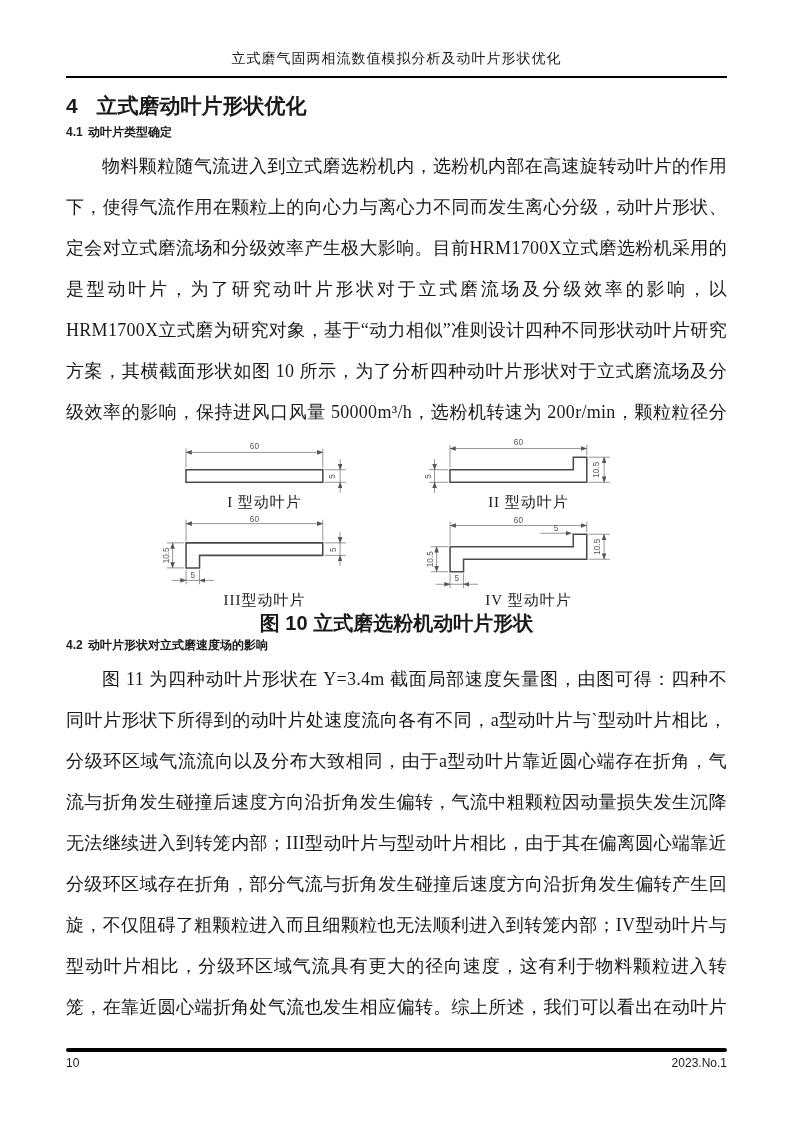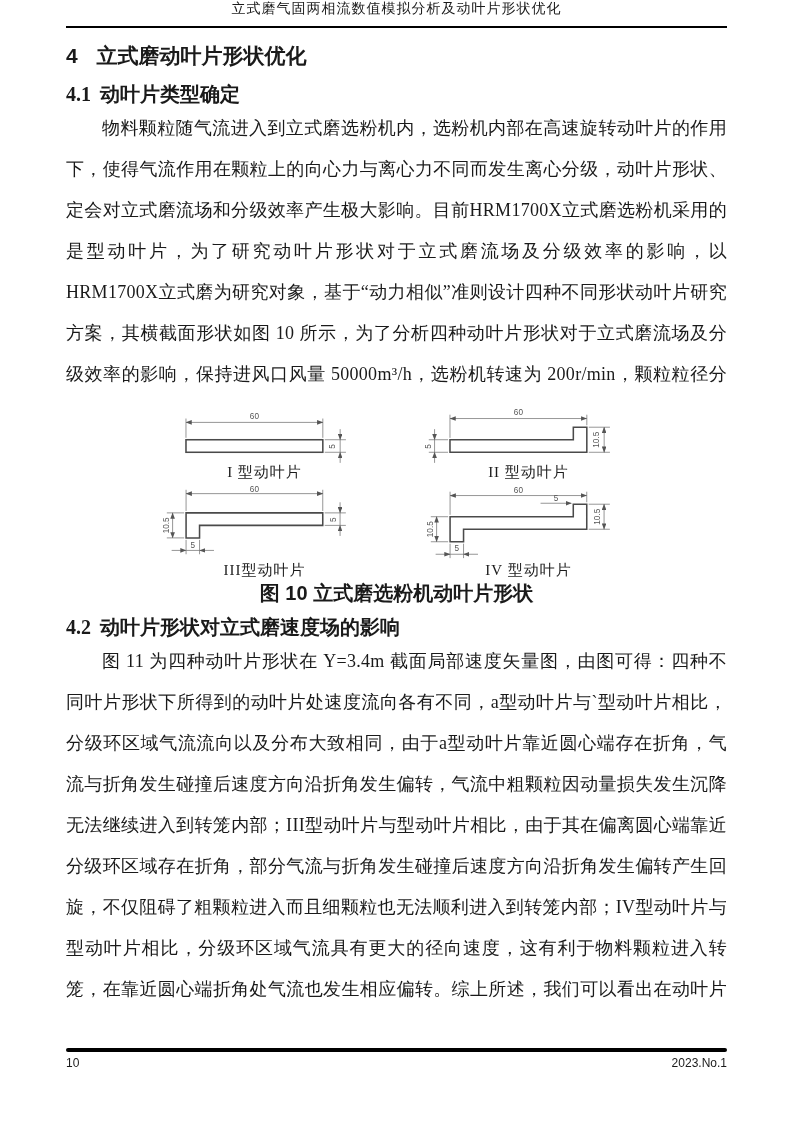--- a/index.html
+++ b/index.html
@@ -3,41 +3,41 @@
 <meta charset="utf-8">
 <style>
   * { box-sizing: border-box; }
   html, body { margin: 0; padding: 0; background: #888; }
   .page {
     width: 793px; height: 1122px; margin: 0 auto; background: #ffffff;
     position: relative; overflow: hidden; padding: 0 66px;
     font-family: "Liberation Serif", "DejaVu Serif", serif; color: #1a1a1a;
   }
   .running-title {
-    text-align: center; font-size: 14px; line-height: 17px;
+    padding-top: 50px; text-align: center; font-size: 14px; line-height: 17px;
     letter-spacing: 1px;
   }
   .header-rule { border-bottom: 2px solid #000; margin-top: 9px; }
   .h1 {
     margin-top: 13px; font-family: "Liberation Sans", "DejaVu Sans", sans-serif;
     font-weight: bold; font-size: 21px; line-height: 29px;
   }
   .h1 .num { margin-right: 0.9em; }
   .h2 {
-    margin-top: 12px; font-family: Liberation Serif, serif;
-    font-weight: bold; font-size: 20px; line-height: 24px;
+    margin-top: 0; font-family: Liberation Sans, sans-serif;
+    font-weight: bold; font-size: 12px; line-height: 24px;
   }
   .h2 .num { margin-right: 0.45em; }
   p.body {
     font-size: 18px; line-height: 41px; text-align: justify;
     text-indent: 2em; margin: 2px 0 0 0; letter-spacing: 0.3px;
   }
   p.body.p1 { height: 287px; overflow: hidden; }
   p.body.p2 { height: 369px; overflow: hidden; }
-  .figure-block { margin-top: 8px; }
+  .figure-block { margin-top: 0; }
   .figure-grid {
     display: grid; grid-template-columns: 228px 228px; gap: 2px 36px;
     justify-content: center;
   }
   .blade-cell { text-align: center; }
   .blade-cell svg { display: block; margin: 0 auto; }
   .blade-label { font-size: 15px; line-height: 19px; letter-spacing: 1px; }
   .fig-caption {
     text-align: center; margin-top: 3px;
     font-family: "Liberation Sans", "DejaVu Sans", sans-serif;

